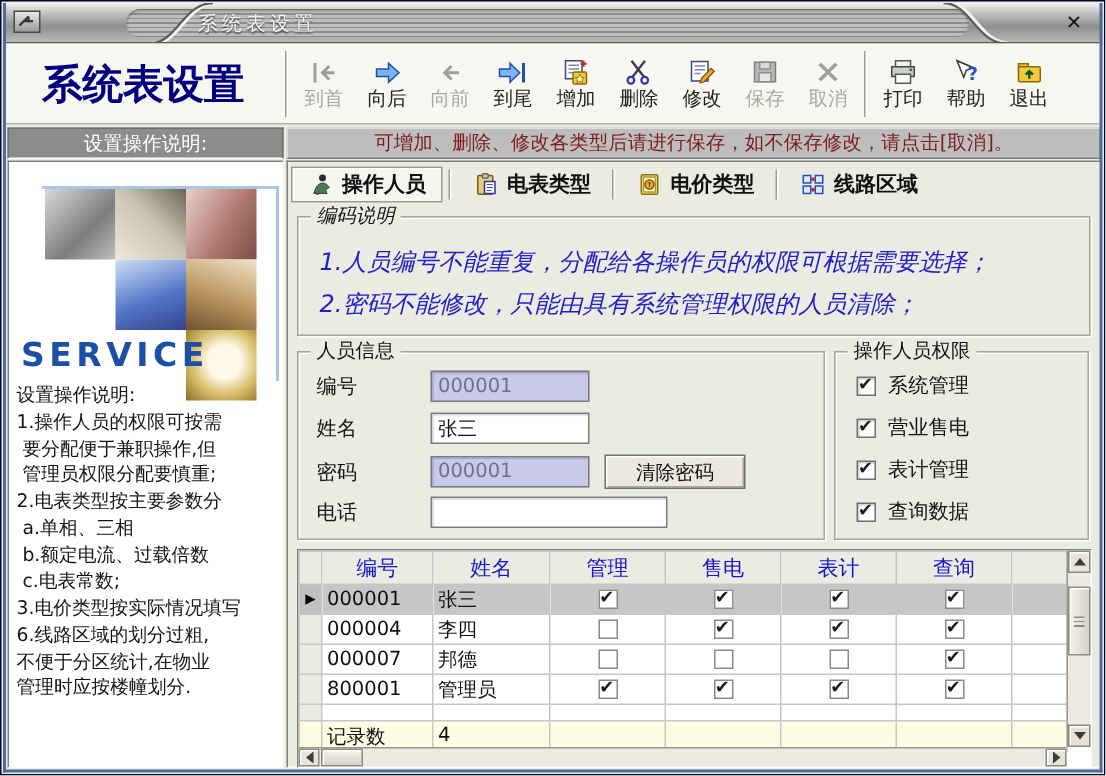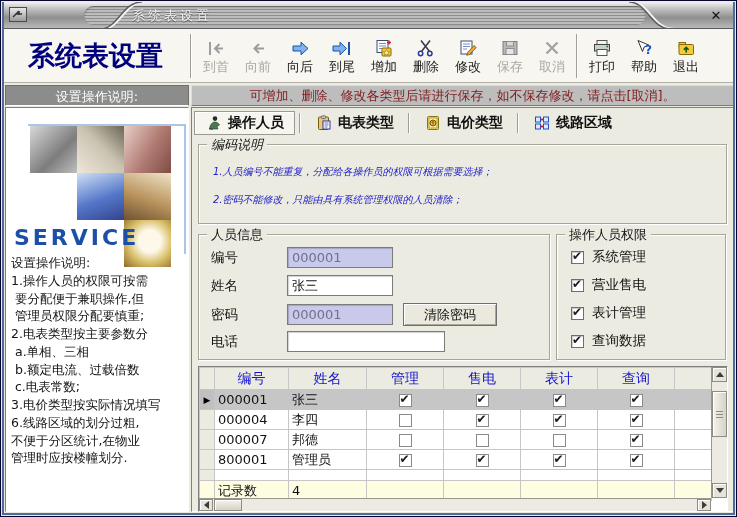--- a/index.html
+++ b/index.html
@@ -80,21 +80,21 @@
   .tab .t-ico { width:17px; height:17px; display:flex; align-items:center; justify-content:center; }
   .tab.active { background:#f6f5ee; border:1px solid #9c9a90; box-shadow:inset 1px 1px 0 #fff; }
   .tab-sep { width:2px; height:20px; border-left:1px solid #9f9d94; border-right:1px solid #fff;
     margin:0 4px; }
 
   
   .gbox { position:absolute; border:1px solid #a8a59a; box-shadow:1px 1px 0 #fff inset, 1px 1px 0 #fff; }
   .gbox > .legend { position:absolute; top:-8px; left:8px; background:#ecebe1; padding:0 4px;
     font-size:13px; color:#141414; line-height:15px; }
   .box-coding { left:6px; top:36px; width:529px; height:80px;font-style:italic; }
-  .box-coding .bline { position:absolute; left:14px; color:#2121c8; font-size:10px; }
+  .box-coding .bline { position:absolute; left:14px; color:#2121c8; font-size:16px; }
   .box-coding .bl1 { top:20px; } .box-coding .bl2 { top:48px; }
   .box-person { left:6px; top:126px; width:352px; height:126px; }
   .box-perm   { left:364px; top:126px; width:170px; height:126px; }
 
   .frow { position:absolute; left:12px; display:flex; align-items:center; }
   .frow .flabel { width:76px; font-size:13.5px; color:#141414; }
   .tbox { height:21px; border:1px solid #7b7b7b; background:#fff; font-size:13px; padding:0 4px;
     font-family:"DejaVu Sans", sans-serif; color:#111; box-shadow:inset 1px 1px 1px rgba(0,0,0,.18); }
   .tbox.dis { background:#c9c9ec; color:#70708a; }
   .w105 { width:106px; } .w155 { width:158px; }
@@ -180,35 +180,35 @@
 
     <div class="tb-btn disabled">
       <span class="ico">
           <svg width="20" height="17" viewBox="0 0 20 17">
             <path d="M4 2v13" stroke="#9d9d9d" stroke-width="2"></path>
             <path d="M17 8.5H10 M13.5 4 L9 8.5 l4.5 4.5" stroke="#9d9d9d" stroke-width="2" fill="none"></path>
           </svg>
         </span>
       <span class="lbl">到首</span>
     </div>
+    <div class="tb-btn">
+      <span class="ico">
+          <svg width="20" height="17" viewBox="0 0 20 17">
+            <path d="M3 6h8V2.2L18 8.5 11 14.8V11H3z" fill="#7fb2ef" stroke="#1c54a8"></path>
+          </svg>
+        </span>
+      <span class="lbl">向后</span>
+    </div>
     <div class="tb-btn disabled">
       <span class="ico">
           <svg width="20" height="17" viewBox="0 0 20 17">
             <path d="M16 8.5H7 M11 4 L6.5 8.5 l4.5 4.5" stroke="#9d9d9d" stroke-width="2" fill="none"></path>
           </svg>
         </span>
       <span class="lbl">向前</span>
-    </div>
-    <div class="tb-btn">
-      <span class="ico">
-          <svg width="20" height="17" viewBox="0 0 20 17">
-            <path d="M3 6h8V2.2L18 8.5 11 14.8V11H3z" fill="#7fb2ef" stroke="#1c54a8"></path>
-          </svg>
-        </span>
-      <span class="lbl">向后</span>
     </div>
     <div class="tb-btn">
       <span class="ico">
           <svg width="20" height="17" viewBox="0 0 20 17">
             <path d="M1 6h7V2.2L14.5 8.5 8 14.8V11H1z" fill="#7fb2ef" stroke="#1c54a8"></path>
             <path d="M17 2v13" stroke="#1c54a8" stroke-width="2"></path>
           </svg>
         </span>
       <span class="lbl">到尾</span>
     </div>

